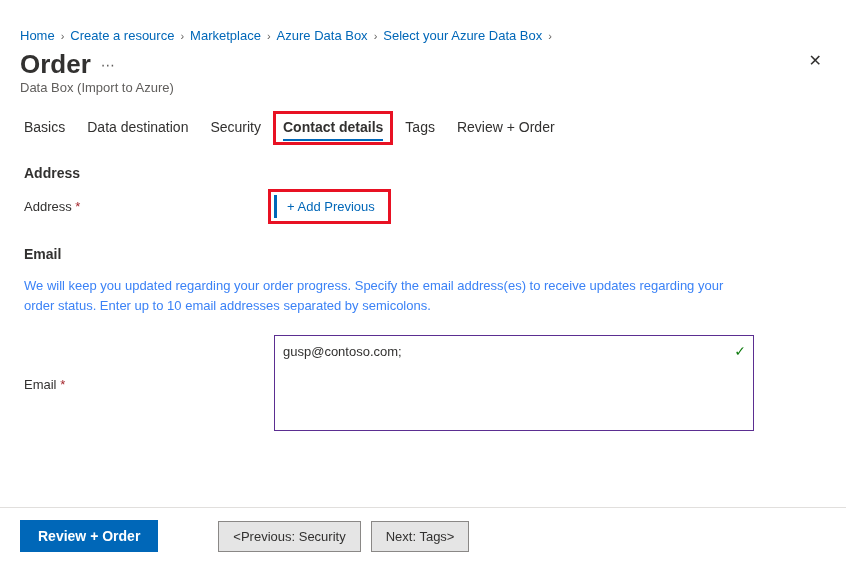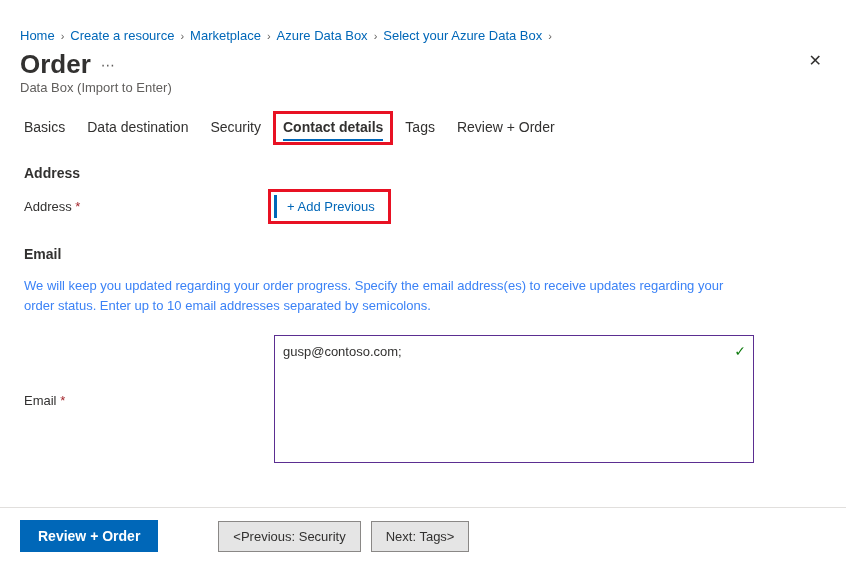--- a/index.html
+++ b/index.html
@@ -83,21 +83,21 @@
   .add-highlight {
     position: absolute;
     border: 3px solid #e81123;
     left: -6px; top: -6px; right: -6px; bottom: -6px;
     pointer-events: none;
   }
   .helptext { font-size: 13px; color: #3b82f6; line-height: 1.5; margin-bottom: 20px; max-width: 720px;}
   .email-box-wrap { position: relative; width: 480px; }
   .email-box {
     width: 100%;
-    height: 128px;
+    height: 96px;
     border: 1px solid #5b2e91;
     font-family: inherit;
     font-size: 13px;
     padding: 8px 30px 8px 8px;
     resize: none;
     color: #323130;
   }
   .check {
     position: absolute;
     right: 8px; top: 8px;
@@ -151,21 +151,21 @@
   <span class="sep">›</span>
 </div>
 
 <div class="header-row">
   <div class="title-wrap">
     <h1 class="title">Order</h1>
     <span class="dots">⋯</span>
   </div>
   <span class="close">✕</span>
 </div>
-<div class="subtitle">Data Box (Import to Enter)</div>
+<div class="subtitle">Data Box (Import to Azure)</div>
 
 <div class="tabs" style="position:relative;">
   <div class="tab">Basics</div>
   <div class="tab">Data destination</div>
   <div class="tab">Security</div>
   <div style="position:relative;">
     <div class="tab active">Contact details</div>
     <div class="highlight-tab" style="left:-10px;top:-8px;right:-10px;bottom:-4px;"></div>
   </div>
   <div class="tab">Tags</div>

